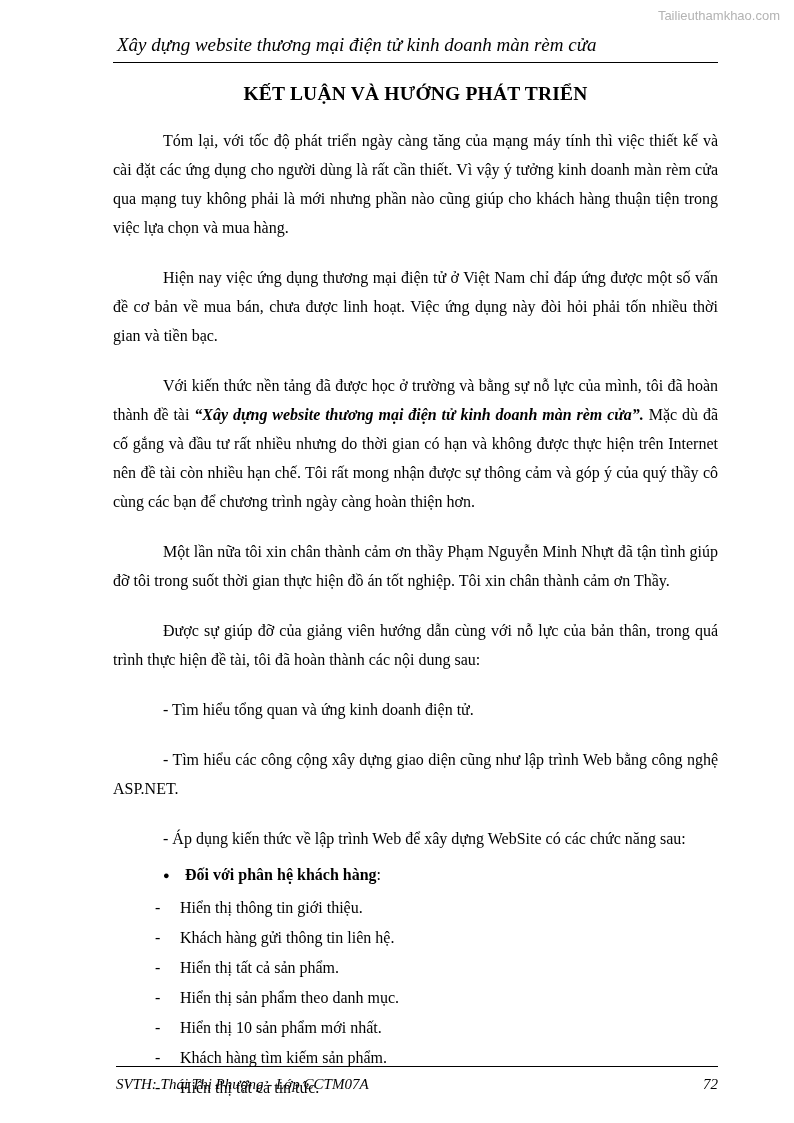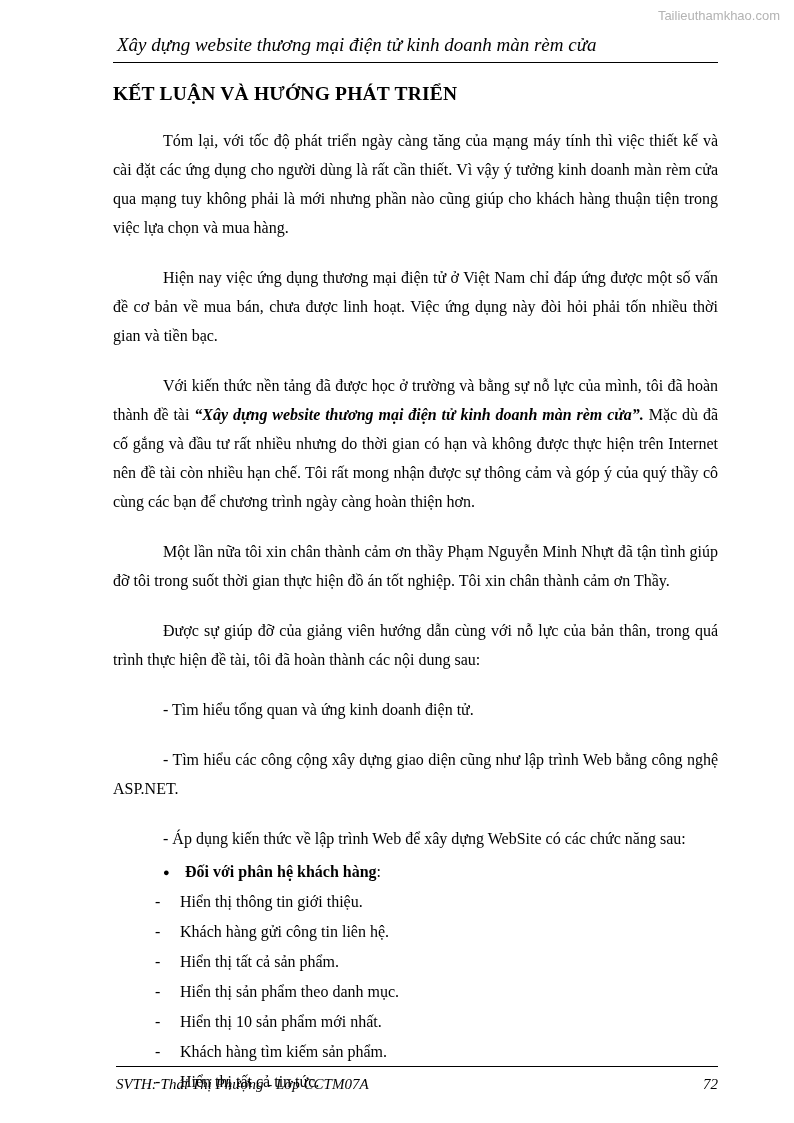--- a/index.html
+++ b/index.html
@@ -23,36 +23,37 @@
     font-size: 13px;
     color: #b3b3b3;
   }
   .header {
     font-style: italic;
     font-size: 19px;
     padding: 8px 0 6px 4px;
     border-bottom: 1.5px solid #000;
   }
   .doc-title {
+    text-align: center;
     font-weight: bold;
     font-size: 19.5px;
     margin: 20px 0 12px 0;
     letter-spacing: 0.2px;
   }
   p.para {
     font-size: 16px;
     line-height: 29px;
     text-align: justify;
     text-indent: 50px;
     margin-top: 21px;
   }
   .em { font-weight: bold; font-style: italic; }
   .bullet-head {
     font-size: 16px;
-    line-height: 29px;
+    line-height: 36px;
     padding-left: 50px;
     margin-top: 4px;
   }
   .bullet-head .bullet {
     display: inline-block;
     width: 22px;
     font-size: 11px;
     vertical-align: 1px;
   }
   .bullet-head b { font-weight: bold; }
@@ -96,21 +97,21 @@
 
   <p class="para">Một lần nữa tôi xin chân thành cảm ơn thầy Phạm Nguyễn Minh Nhựt đã tận tình giúp đỡ tôi trong suốt thời gian thực hiện đồ án tốt nghiệp. Tôi xin chân thành cảm ơn Thầy.</p>
   <p class="para">Được sự giúp đỡ của giảng viên hướng dẫn cùng với nỗ lực của bản thân, trong quá trình thực hiện đề tài, tôi đã hoàn thành các nội dung sau:</p>
   <p class="para">- Tìm hiểu tổng quan và ứng kinh doanh điện tử.</p>
   <p class="para">- Tìm hiểu các công cộng xây dựng giao diện cũng như lập trình Web bằng công nghệ ASP.NET.</p>
   <p class="para">- Áp dụng kiến thức về lập trình Web để xây dựng WebSite có các chức năng sau:</p>
 
   <p class="bullet-head"><span class="bullet">●</span><b>Đối với phân hệ khách hàng</b><span>:</span></p>
 
   <div class="dash-item"><span class="dash">-</span><span>Hiển thị thông tin giới thiệu.</span></div>
-  <div class="dash-item"><span class="dash">-</span><span>Khách hàng gửi công tin liên hệ.</span></div>
+  <div class="dash-item"><span class="dash">-</span><span>Khách hàng gửi thông tin liên hệ.</span></div>
   <div class="dash-item"><span class="dash">-</span><span>Hiển thị tất cả sản phẩm.</span></div>
   <div class="dash-item"><span class="dash">-</span><span>Hiển thị sản phẩm theo danh mục.</span></div>
   <div class="dash-item"><span class="dash">-</span><span>Hiển thị 10 sản phẩm mới nhất.</span></div>
   <div class="dash-item"><span class="dash">-</span><span>Khách hàng tìm kiếm sản phẩm.</span></div>
   <div class="dash-item"><span class="dash">-</span><span>Hiển thị tất cả tin tức.</span></div>
 
   <div class="footer">
     <span>SVTH: Thái Thị Phượng - Lớp CCTM07A</span>
     <span>72</span>
   </div>

